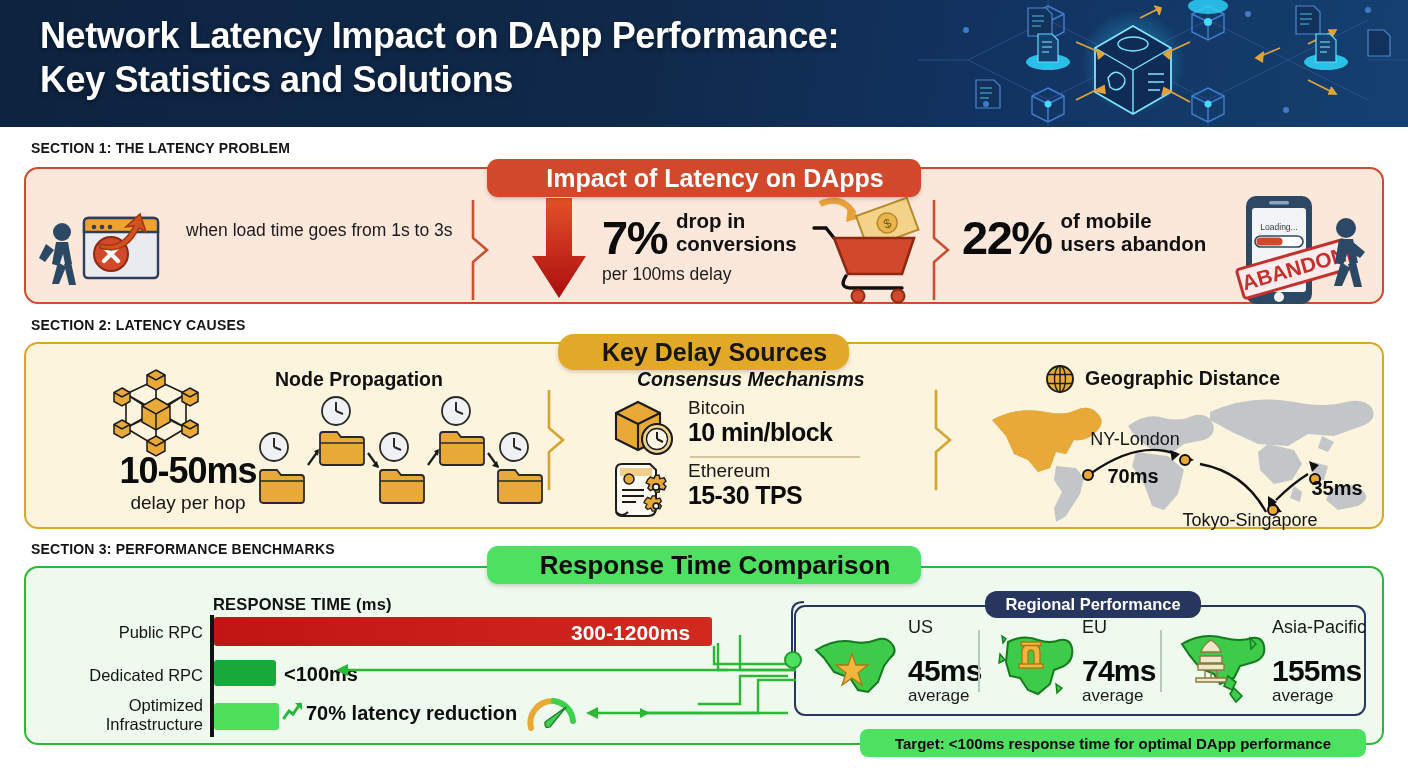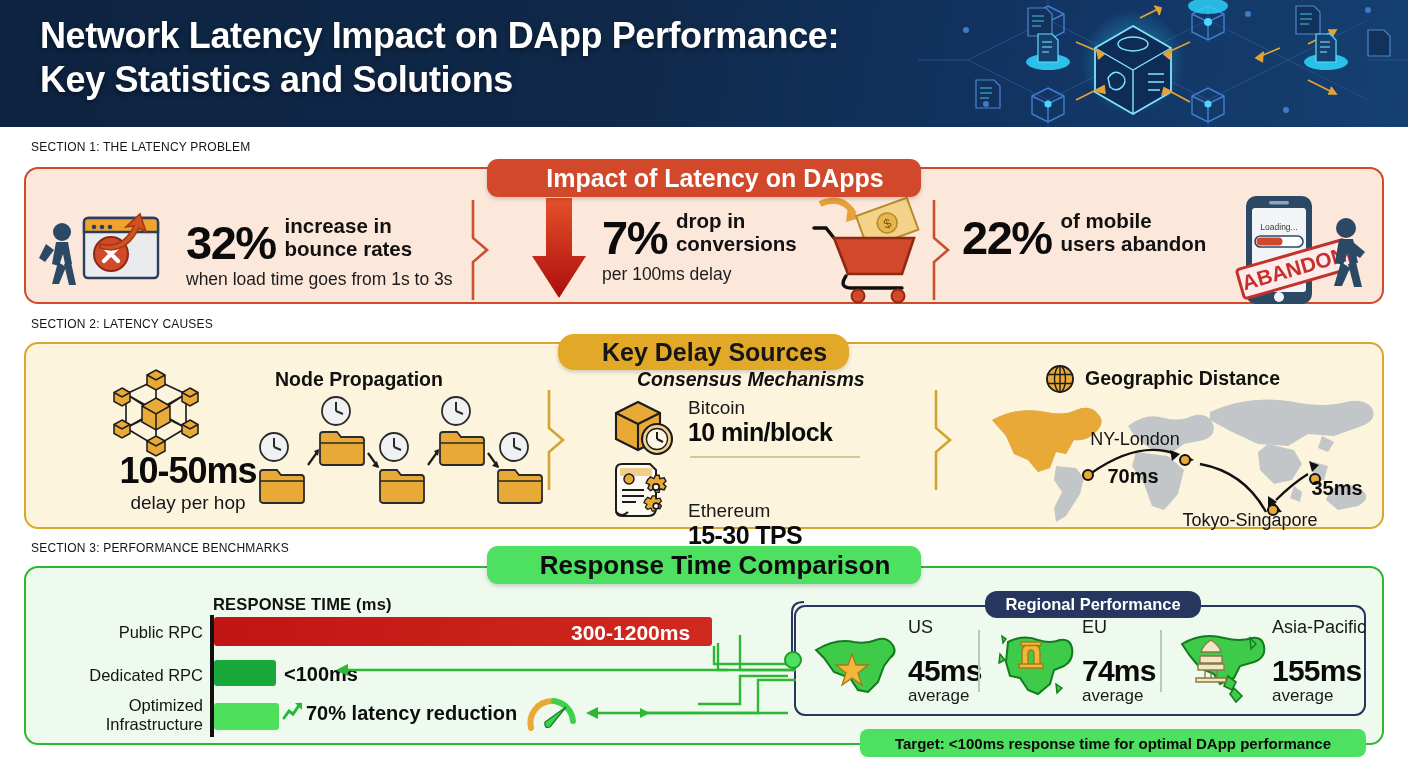--- a/index.html
+++ b/index.html
@@ -22,21 +22,21 @@
     color:#ffffff; font-size:36px; font-weight:bold; line-height:1.22;
     letter-spacing:-0.4px;
     text-shadow:0 2px 5px rgba(0,0,0,.45);
     white-space:pre-line;
     z-index:4;
   }
   .header-art { position:absolute; right:0; top:0; width:480px; height:127px; }
 
   
   .sec-label {
-    position:absolute; font-size:12px; font-weight:normal; color:#141414;
+    position:absolute; font-size:14px; font-weight:bold; color:#141414;
     letter-spacing:.2px;
   }
   #sec1-label { left:31px; top:140px; }
   #sec2-label { left:31px; top:317px; }
   #sec3-label { left:31px; top:541px; }
 
   
   .card { position:absolute; border-radius:14px; }
   #card1 { left:24px; top:167px; width:1360px; height:137px;
            background:#fce7db; border:2.5px solid #d1492a; }
@@ -243,25 +243,20 @@
     <g fill="#2b4865">
       <circle cx="22" cy="36" r="9"></circle>
       <path d="M16 46 h12 l4 22 h-7 l-2 -10 l-4 12 l-7 -2 z"></path>
       <path d="M18 66 l-6 22 h7 l7 -17 z"></path>
       <path d="M24 68 l5 21 h7 l-5 -23 z"></path>
       <path d="M6 48 l-7 14 l6 4 l9 -12 z"></path>
     </g>
   </svg>
 </div>
 <div class="abs" style="left:186px;top:215px;">
-  <div class="stat-row">
-    <span class="big-num">32%</span>
-    <span class="stat-lines">increase in
-bounce rates</span>
-  </div>
   <div class="sub-line">when load time goes from 1s to 3s</div>
 </div>
 
 <div class="abs" style="left:528px;top:196px;width:62px;height:106px;">
   <svg width="62" height="106" viewBox="0 0 62 106">
     <defs>
         <linearGradient id="redar" x1="0" y1="0" x2="0" y2="1">
       <stop offset="0%" stop-color="#e4512a"></stop>
           <stop offset="100%" stop-color="#ab0d0d"></stop>
         </linearGradient>
@@ -448,21 +443,21 @@
         <path d="M8 28 h22 M8 34 h22 M8 40 h14"></path>
       </g>
     <g fill="#e8a937" stroke="#1c1c1c" stroke-width="1.7">
       <path d="M44 18 l3 -3 l4 2 l2 -4 h4 l1 4 l5 -1 l2 4 l-3 3 l3 3 l-2 4 l-5 -1 l-1 4 h-4 l-2 -4 l-4 2 l-3 -3 l2 -4 l-4 -2 z" transform="translate(-4,2) scale(.86)"></path>
       <circle cx="42" cy="25" r="3.2" fill="#fdfaf2"></circle>
       <path d="M44 18 l3 -3 l4 2 l2 -4 h4 l1 4 l5 -1 l2 4 l-3 3 l3 3 l-2 4 l-5 -1 l-1 4 h-4 l-2 -4 l-4 2 l-3 -3 l2 -4 l-4 -2 z" transform="translate(-2,24) scale(.76)"></path>
       <circle cx="42" cy="44" r="2.8" fill="#fdfaf2"></circle>
     </g>
   </svg>
 </div>
-<div class="abs" style="left:688px;top:461px;margin-top:40px;">
+<div class="abs" style="left:688px;top:461px;">
   <div class="kv-name">Ethereum</div>
   <div class="kv-val">15-30 TPS</div>
 </div>
 
 <div class="abs" style="left:1045px;top:364px;width:30px;height:30px;">
   <svg width="30" height="30" viewBox="0 0 30 30">
     <circle cx="15" cy="15" r="13" fill="#e8a937" stroke="#1c1c1c" stroke-width="1.9"></circle>
     <g stroke="#1c1c1c" stroke-width="1.4" fill="none">
       <ellipse cx="15" cy="15" rx="5.5" ry="13"></ellipse>
       <path d="M2.4 10.5 h25.2 M2.4 19.5 h25.2 M15 2 v26"></path>

